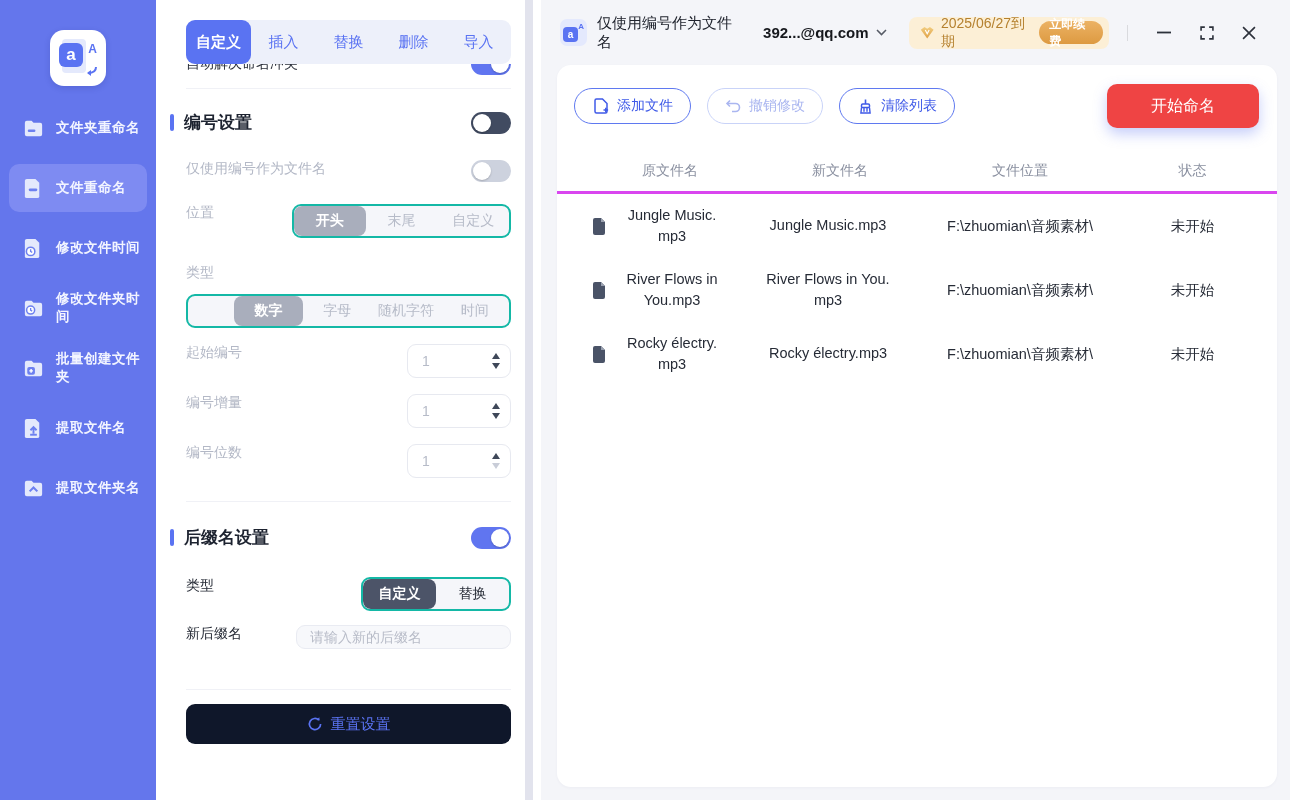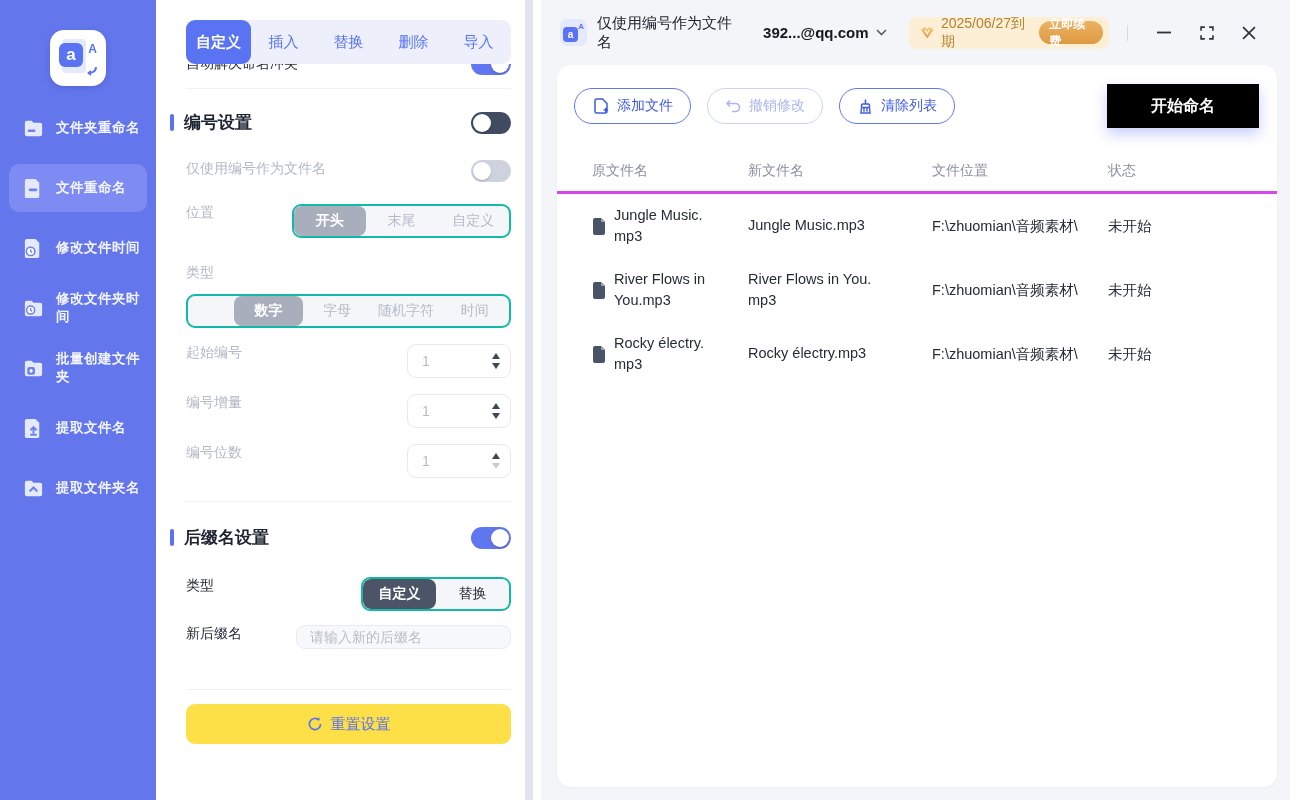--- a/index.html
+++ b/index.html
@@ -60,21 +60,21 @@
   .spin .val { flex:1; padding-left:14px; font-size:14px; color:#b6bbc8; }
   .arrows { display:flex; flex-direction:column; gap:4px; padding-right:10px; cursor:pointer; }
   .tri-up { width:0; height:0; border-left:4px solid transparent; border-right:4px solid transparent; border-bottom:6px solid #3f4859; }
   .tri-down { width:0; height:0; border-left:4px solid transparent; border-right:4px solid transparent; border-top:6px solid #3f4859; }
   .tri-down.dis { border-top-color:#c9cdd8; }
 
   .textin { width:215px; height:24px; background:#f7f8fb; border:1px solid #e9ebf2; border-radius:9px;
             padding:0 13px; font-size:14px; color:#262b36; font-family:inherit; }
   .textin::placeholder { color:#b8bcc8; }
 
-  .reset-btn { margin:14px 30px 0; height:40px; background:#fde047; border-radius:9px; display:flex;
+  .reset-btn { margin:14px 30px 0; height:40px; background:#0f172a; border-radius:9px; display:flex;
                align-items:center; justify-content:center; gap:8px; color:#5a73f2; font-size:15px; cursor:pointer; }
 
   
   .main { flex:1; height:800px; display:flex; flex-direction:column; background:#f4f5f9; }
   .topbar { height:65px; display:flex; align-items:center; padding-left:19px; flex:none; }
   .mini-logo { width:27px; height:27px; border-radius:7px; background:#e4e9fd; position:relative; flex:none; }
   .mini-logo .sq { position:absolute; left:3px; bottom:4px; width:15px; height:15px; background:#5a73f2; border-radius:4px;
                    color:#fff; font-size:10px; font-weight:bold; text-align:center; line-height:15px; }
   .mini-logo .mA { position:absolute; right:3px; top:3px; color:#5a73f2; font-size:8px; font-weight:bold; }
   .app-title { font-size:15px; color:#20242e; margin-left:10px; }
@@ -83,28 +83,28 @@
   .license { margin-left:22px; height:32px; background:#fcefd6; border-radius:8px; display:flex; align-items:center;
              padding:0 6px 0 10px; cursor:pointer; }
   .license .exp { font-size:14px; color:#b5812f; margin-left:6px; }
   .renew { margin-left:9px; height:23px; border-radius:12px; padding:0 10px; display:flex; align-items:center;
            background:linear-gradient(180deg,#ecb264,#dd9a41); color:#fff; font-size:12px; font-weight:bold; cursor:pointer; }
   .tb-sep { width:1px; height:16px; background:#d9dade; margin-left:18px; }
   .winbtn { margin-left:28px; cursor:pointer; display:flex; align-items:center; }
   .winbtn.close { margin-right:34px; }
 
   .card { flex:1; margin:0 13px 13px 16px; background:#fff; border-radius:14px; overflow:hidden;
-          box-shadow:0 1px 3px rgba(40,50,90,.04); }
+          box-shadow:0 1px 3px rgba(40,50,90,.04);text-align:center; }
   .toolbar { display:flex; align-items:center; padding:19px 18px 0 17px; gap:16px; }
   .pill { height:36px; border:1px solid; border-radius:18px; display:flex; align-items:center; gap:7px;
           padding:0 17px; font-size:14px; background:#fff; cursor:pointer; }
   .pill.blue { border-color:#5f79f0; color:#3f5ae8; }
   .pill.dis { border-color:#c9d3f8; color:#aab6f0; cursor:default; }
-  .start { margin-left:auto; width:152px; height:44px; border-radius:0; background:#000000; color:#fff;
-           font-size:16px; font-weight:bold; display:flex; align-items:center; justify-content:center;
+  .start { margin-left:auto; width:152px; height:44px; border-radius:10px; background:#ef4444; color:#fff;
+           font-size:16px; font-weight:normal; display:flex; align-items:center; justify-content:center;
            box-shadow:0 6px 14px rgba(93,116,242,.35); cursor:pointer; }
 
   .thead,.trow { display:grid; grid-template-columns:156px 184px 176px 1fr; padding-left:35px; align-items:center; }
   .thead { height:44px; margin-top:22px; border-bottom:3px solid #d946ef; color:#8a90a0; font-size:14px; }
   .trow { min-height:64px; font-size:14.5px; color:#262b36; padding-top:10px; padding-bottom:10px; }
   .fcell { display:flex; align-items:center; gap:8px; }
   .fname { width:116px; white-space:pre-line; line-height:1.45; }
   .nname { width:160px; white-space:pre-line; line-height:1.45; }
 </style>
 </head>

